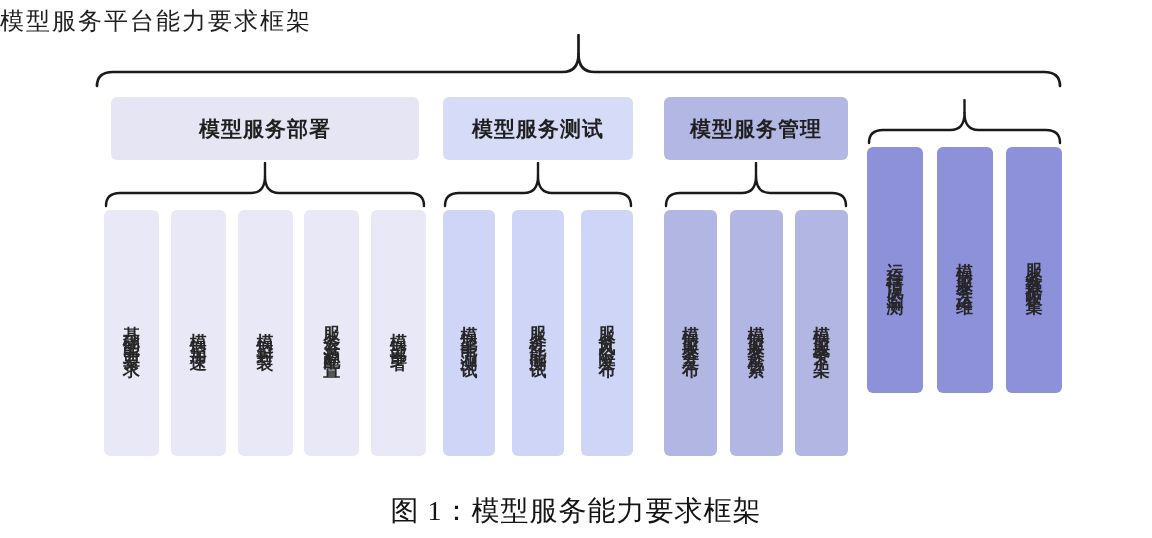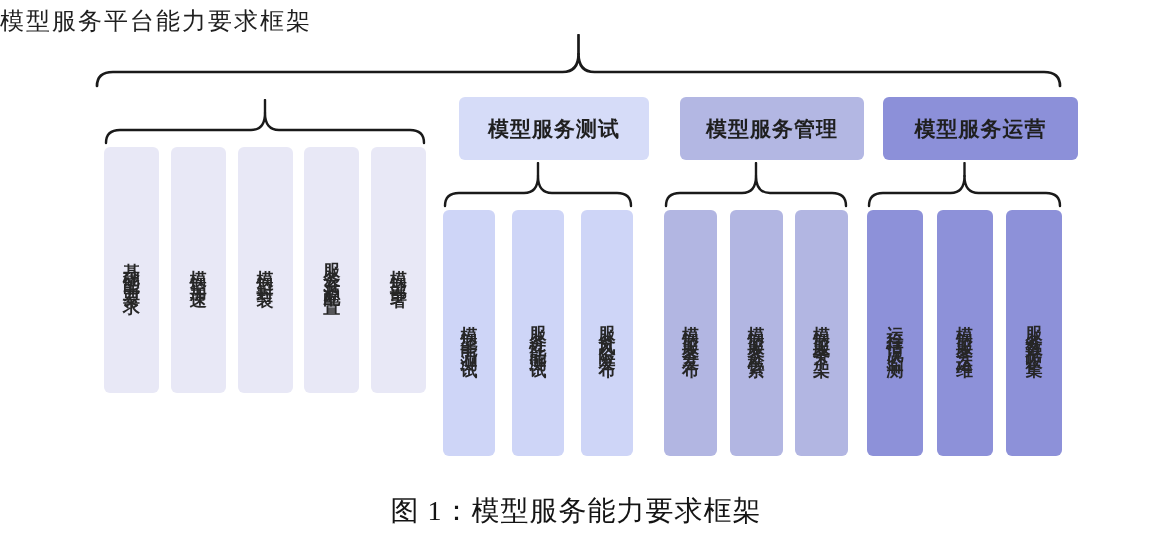--- a/index.html
+++ b/index.html
@@ -14,21 +14,21 @@
   .brace path { fill:none; stroke-width:2.4; stroke-linecap:round; stroke-linejoin:round; }
   .brace.big path { stroke-width:2.7; }
   .brace.big { position:absolute; left:95px; top:34px; }
   .group { position:absolute; top:97px; display:flex; flex-direction:column; }
   .g1 { left:104px; width:322px; }
   .g2 { left:443px; width:190px; }
   .g3 { left:664px; width:184px;justify-content:space-between; }
   .g4 { left:867px; width:195px; }
   .ghead {
     height:63px; border-radius:6px; display:flex; align-items:center; justify-content:center;
-    font-size:21px; font-weight:600; letter-spacing:1px;margin-left:16px;
+    font-size:21px; font-weight:600; letter-spacing:1px;
   }
   .g1 .ghead { width:308px; margin:0 auto; }
   .g2 .ghead, .g3 .ghead, .g4 .ghead { width:100%; }
   .group .brace { margin-top:2px; }
   .cols { display:flex; justify-content:space-between; margin-top:2px; }
   .col {
     height:246px; border-radius:6px; display:flex; align-items:center; justify-content:center;
   }
   .g1 .col { width:55px; }
   .g2 .col { width:52px; }
@@ -50,20 +50,21 @@
 <div class="page" style="color: rgb(31, 31, 31);">
 
   <div class="title">模型服务平台能力要求框架</div>
 
   <svg class="brace big" width="967" height="54" viewBox="0 0 967 54" style="stroke: rgb(26, 26, 26);">
     <path d="M 483.5,1 L 483.5,20"></path>
     <path d="M 2,52 Q 2,38 18,38 L 467.5,38 Q 483.5,38 483.5,20 Q 483.5,38 499.5,38 L 949,38 Q 965,38 965,52"></path>
   </svg>
 
   <div class="group g1">
+    <div class="ghead" style="background-color: rgb(229, 229, 244);">模型服务部署</div>
     <svg class="brace" width="322" height="46" viewBox="0 0 322 46" style="stroke: rgb(26, 26, 26);">
       <path d="M 161,1 L 161,14"></path>
       <path d="M 2,44 Q 2,31 16,31 L 147,31 Q 161,31 161,14 Q 161,31 175,31 L 306,31 Q 320,31 320,44"></path>
     </svg>
     <div class="cols">
       <div class="col" style="background-color: rgb(232, 232, 246);">
         <span class="vtext">基础能力要求</span>
         </div>
       <div class="col" style="background-color: rgb(232, 232, 246);">
         <span class="vtext">模型加速</span>
@@ -112,21 +113,20 @@
       <div class="col" style="background-color: rgb(178, 182, 226);">
         <span class="vtext">模型服务检索</span>
         </div>
       <div class="col" style="background-color: rgb(178, 182, 226);">
         <span class="vtext">模型服务下架</span>
         </div>
     </div>
   </div>
 
   <div class="group g4">
-    <div class="ghead" style="background-color: rgb(140, 144, 217);">模型服务运营</div>
     <svg class="brace" width="195" height="46" viewBox="0 0 195 46" style="stroke: rgb(26, 26, 26);">
       <path d="M 97.5,1 L 97.5,14"></path>
       <path d="M 2,44 Q 2,31 16,31 L 83.5,31 Q 97.5,31 97.5,14 Q 97.5,31 111.5,31 L 179,31 Q 193,31 193,44"></path>
     </svg>
     <div class="cols">
       <div class="col" style="background-color: rgb(141, 145, 217);">
         <span class="vtext">运行情况监测</span>
         </div>
       <div class="col" style="background-color: rgb(141, 145, 217);">
         <span class="vtext">模型服务运维</span>

